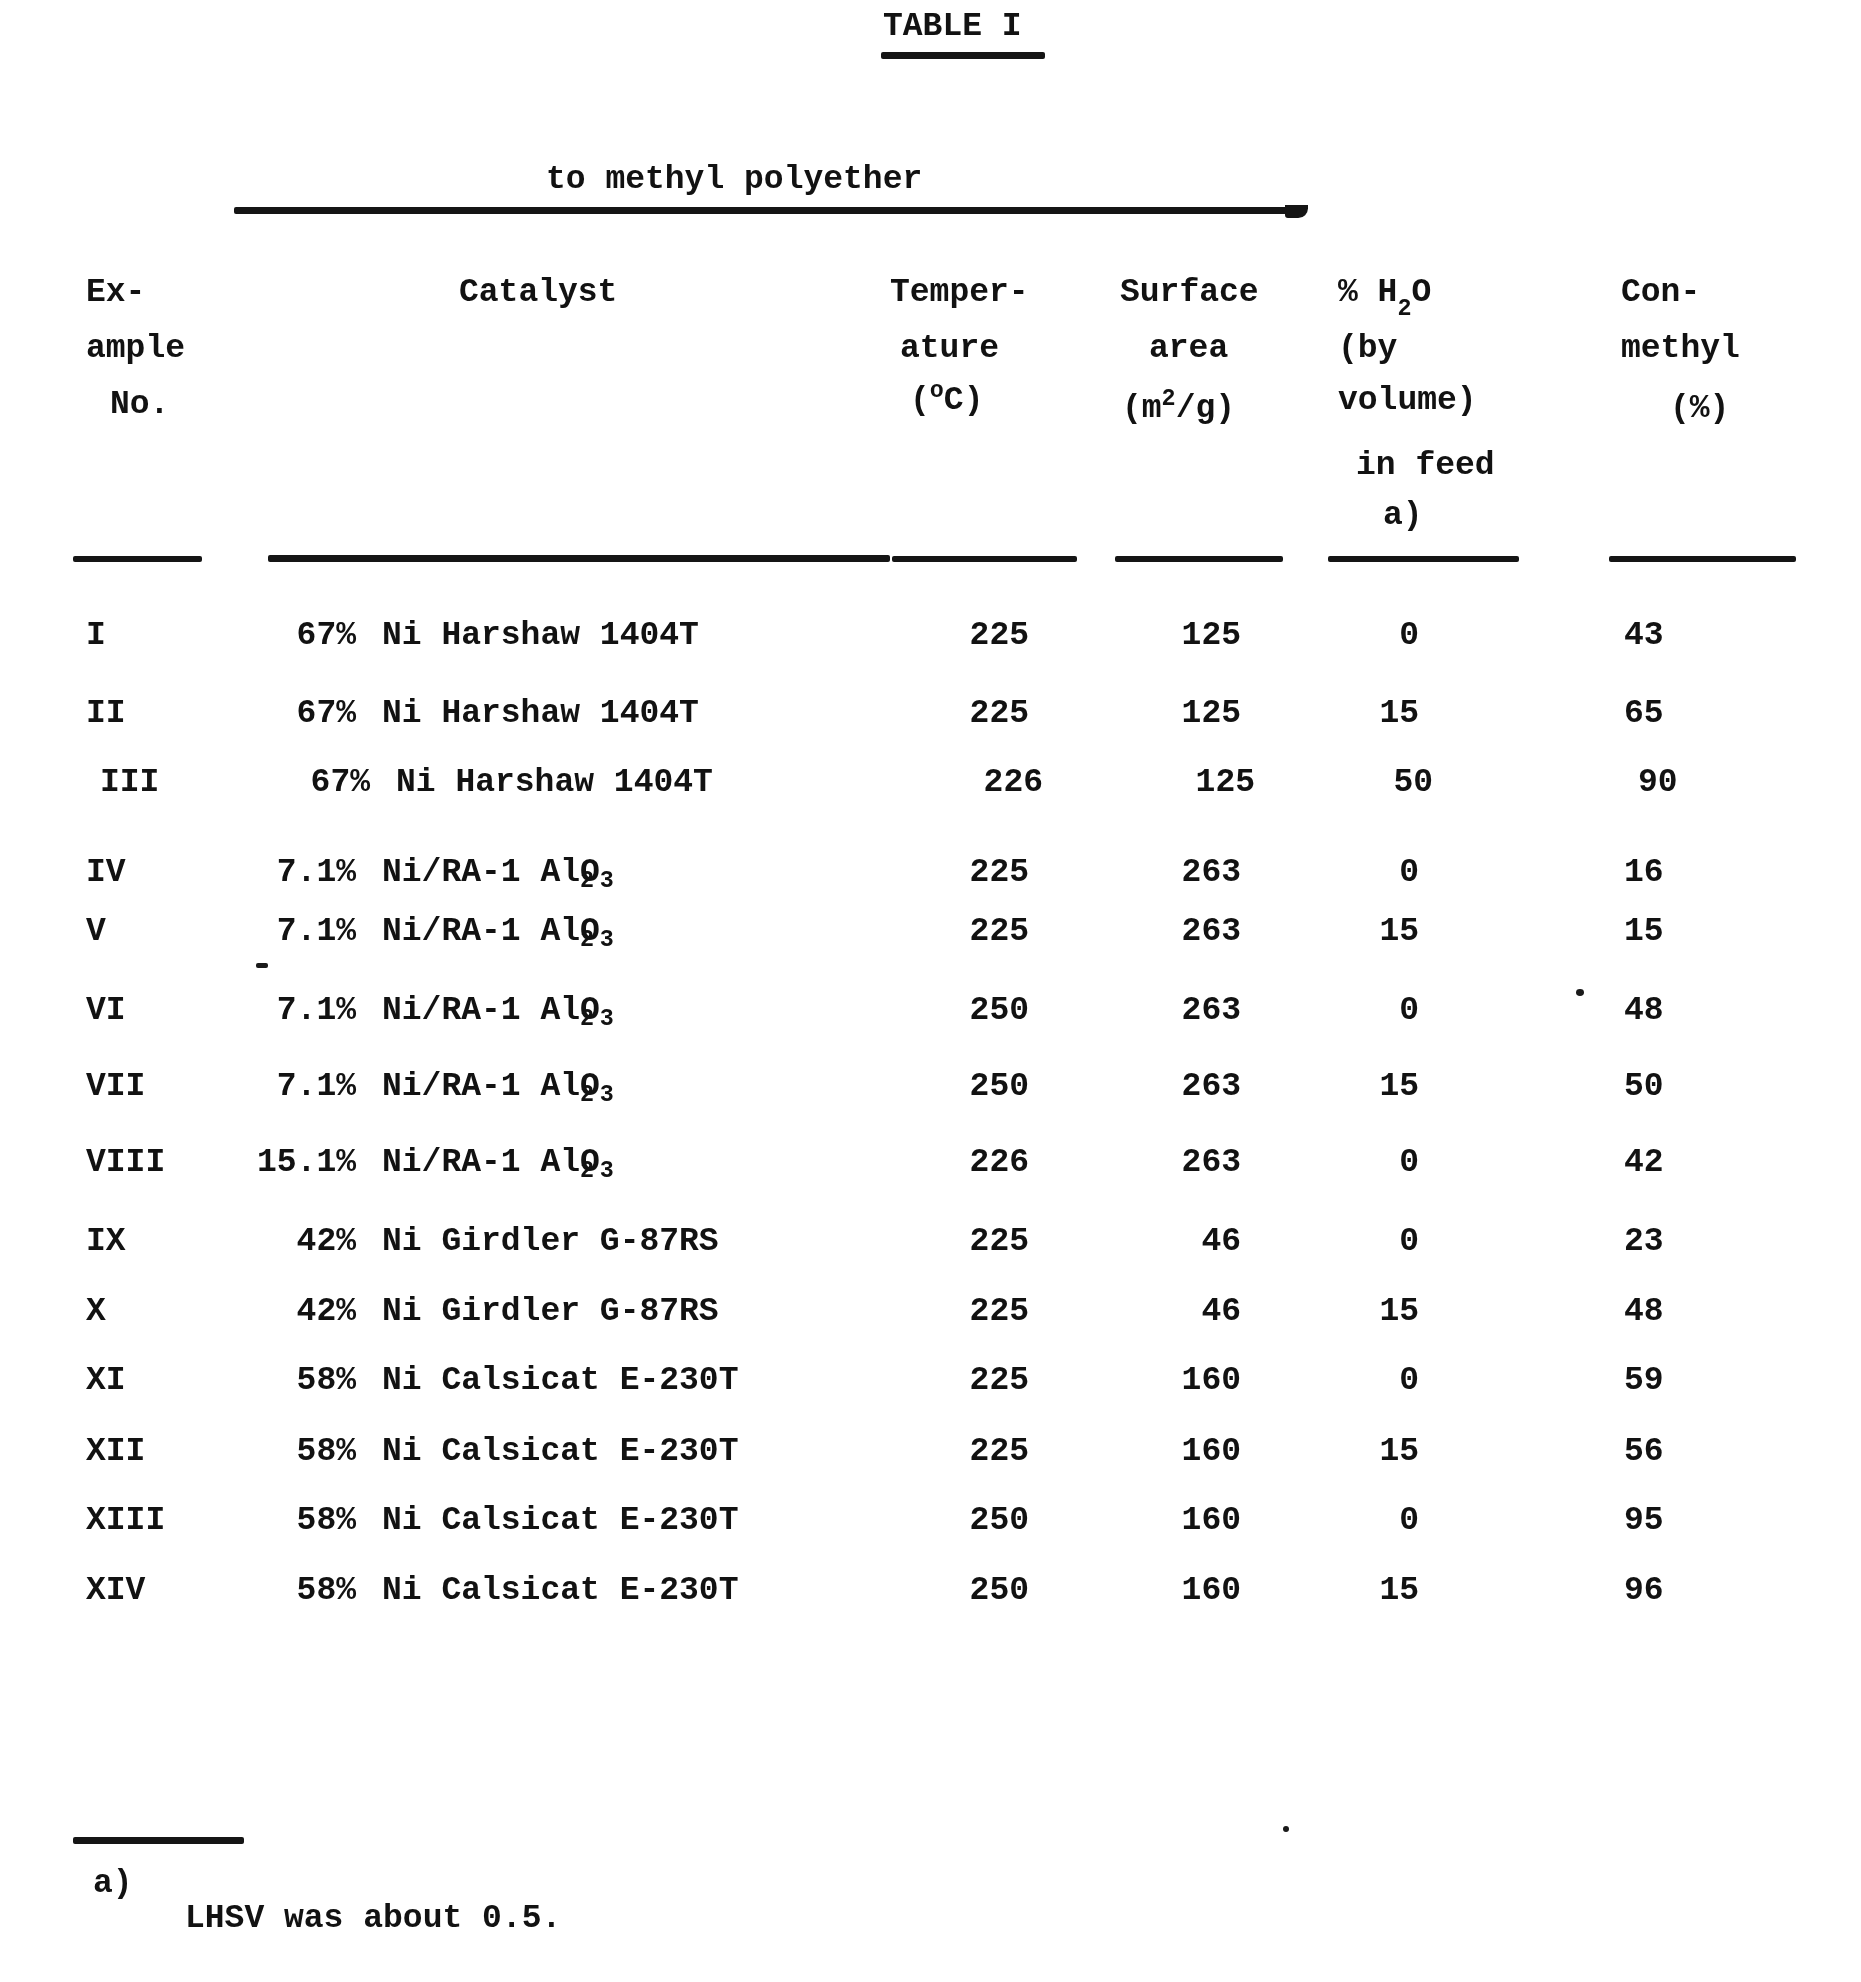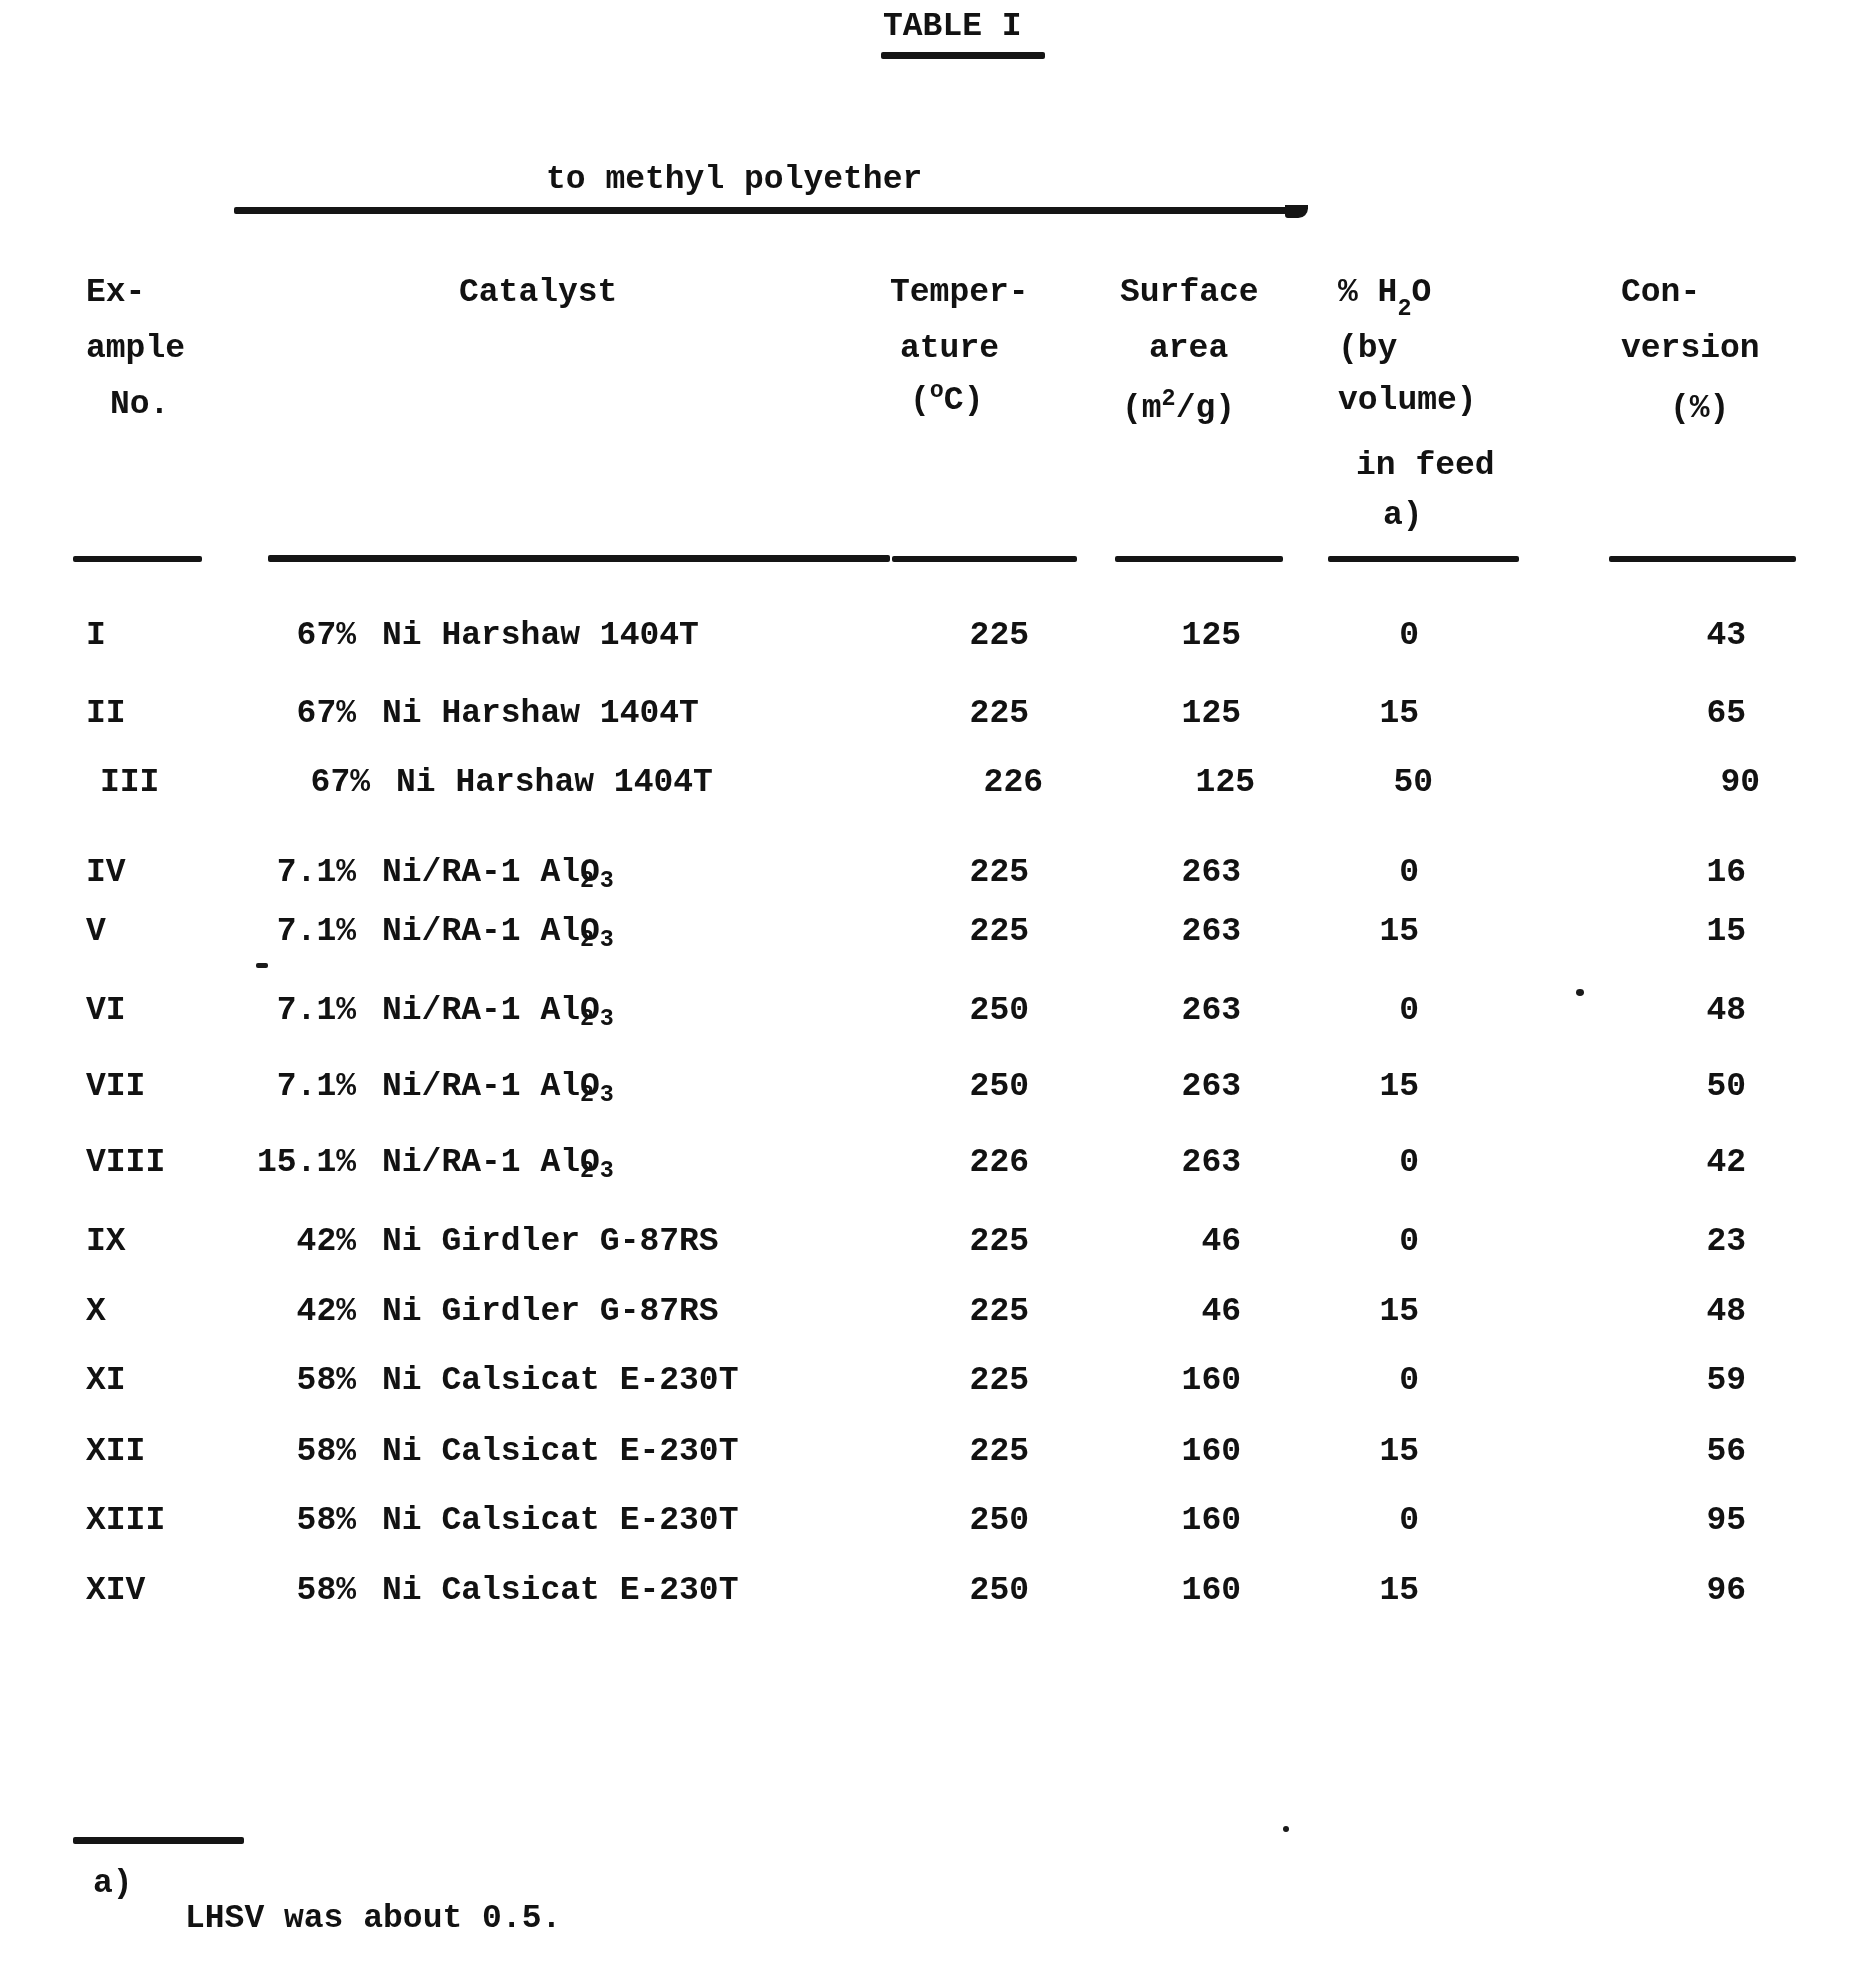--- a/index.html
+++ b/index.html
@@ -19,21 +19,21 @@
   .sb{font-size:23.4px;position:relative;top:13.7px;}  
   .sp{font-size:23.4px;position:relative;top:-11.7px;}
   .row{position:absolute;left:0;width:1862px;height:47px;}
   .row span{position:absolute;white-space:pre;}
   .c-ex{left:86px;}
   .c-pct{left:176px;width:180px;text-align:right;}
   .c-name{left:382px;}
   .c-temp{left:907px;width:122px;text-align:right;}
   .c-surf{left:1122px;width:119px;text-align:right;}
   .c-h2o{left:1297px;width:122px;text-align:right;}
-  .c-conv{left:1624px;width:122px;text-align:right;}
+  .c-conv{left:1624px;width:122px;text-align:left;}
   .speck{position:absolute;background:#1a1a1a;border-radius:50%;}
   .hook{position:absolute;background:#151515;}
 </style>
 </head>
 <body>
 
 <div class="page">
 
   <div class="abs" style="left:883px;top:7.8px;">TABLE I</div>
   <div class="rule" style="left:881px;top:52px;width:164px;"></div>
@@ -56,21 +56,21 @@
   <div class="abs" style="left:1149px;top:330px;">area</div>
   <div class="abs" style="left:1122px;top:390px;">(m<span class="sp">2</span>/g)</div>
 
   <div class="abs" style="left:1338px;top:274px;">% H<span class="sb">2</span>O</div>
   <div class="abs" style="left:1338px;top:330px;">(by</div>
   <div class="abs" style="left:1338px;top:382px;">volume)</div>
   <div class="abs" style="left:1356px;top:447px;">in feed</div>
   <div class="abs" style="left:1383px;top:497px;">a)</div>
 
   <div class="abs" style="left:1621px;top:274px;">Con-</div>
-  <div class="abs" style="left:1621px;top:330px;">version</div>
+  <div class="abs" style="left:1621px;top:330px;">methyl</div>
   <div class="abs" style="left:1670px;top:390px;">(%)</div>
 
   <div class="rule thin" style="left:73px;top:556px;width:129px;"></div>
   <div class="rule" style="left:268px;top:555px;width:622px;"></div>
   <div class="rule thin" style="left:892px;top:556px;width:185px;"></div>
   <div class="rule thin" style="left:1115px;top:556px;width:168px;"></div>
   <div class="rule thin" style="left:1328px;top:556px;width:191px;"></div>
   <div class="rule thin" style="left:1609px;top:556px;width:187px;"></div>
 
   <div id="rows-host">

